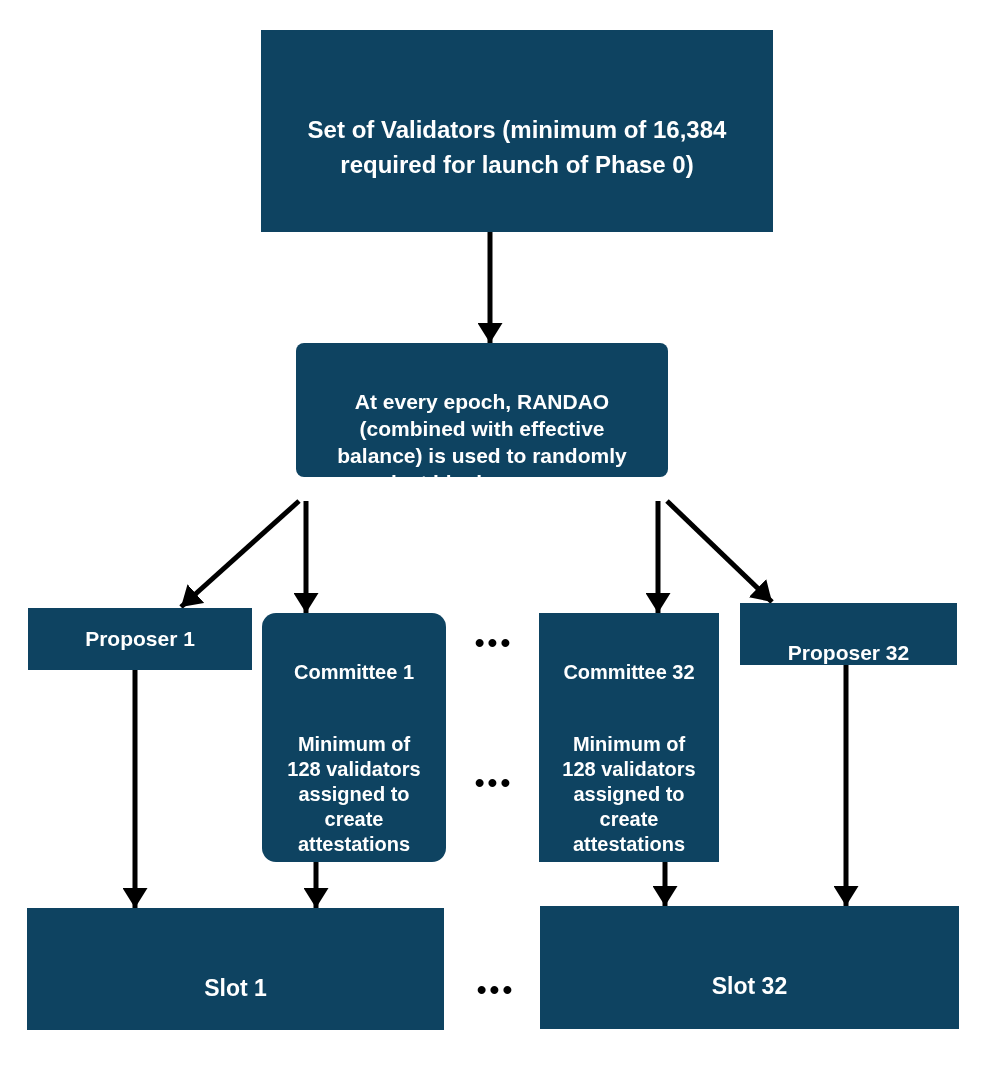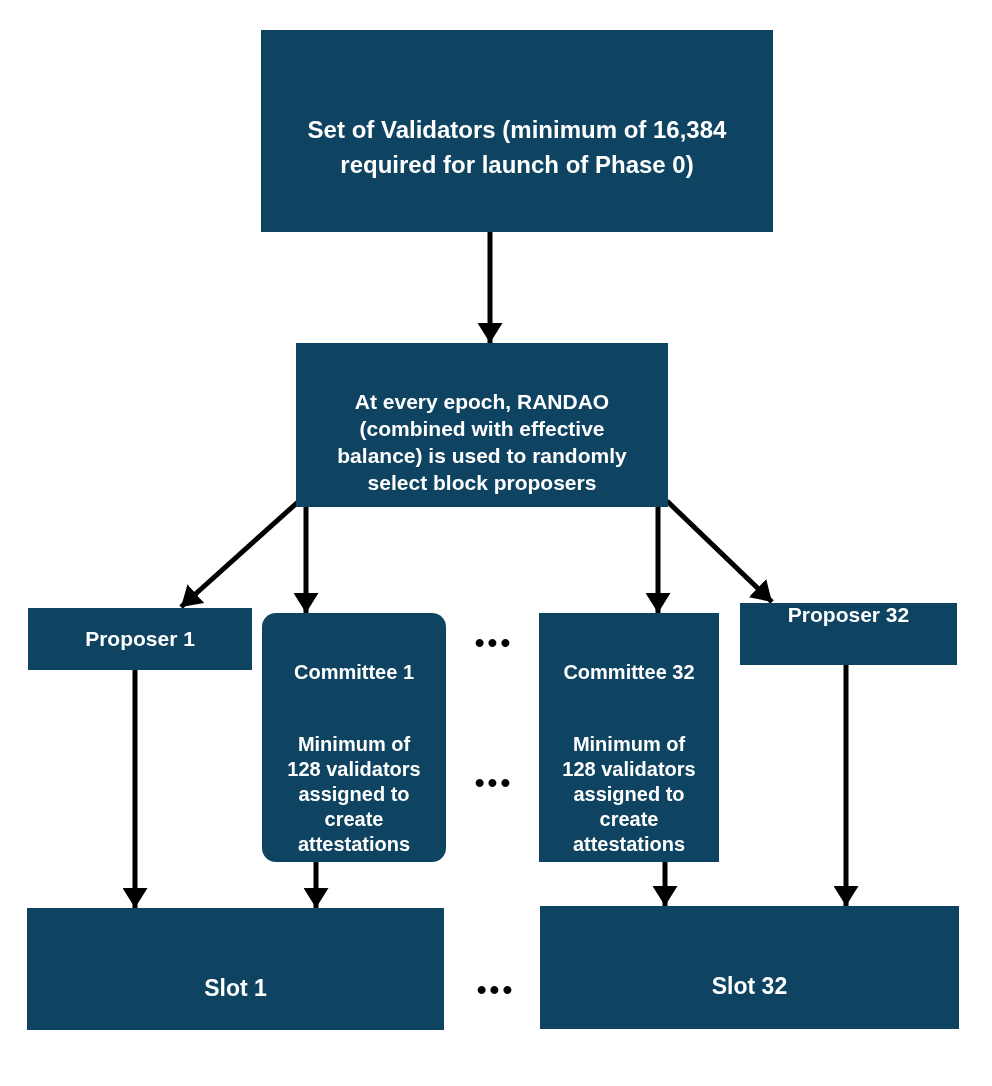--- a/index.html
+++ b/index.html
@@ -25,33 +25,34 @@
     text-align:center;
     white-space:pre-line;
   }
   .validators{
     left:233px;top:30px;width:512px;height:202px;
     font-size:24px;line-height:35px;
     padding-top:47px;
     margin-left:28px;
   }
   .randao{
-    left:296px;top:343px;width:372px;height:164px;
+    left:296px;top:343px;width:372px;height:134px;
     font-size:21px;line-height:27px;
     padding-top:18px;
+    border-radius:8px;
   }
   .proposer1{
     left:28px;top:608px;width:224px;height:62px;
     font-size:21px;
     display:flex;align-items:center;justify-content:center;
   }
   .proposer32{
     left:740px;top:603px;width:217px;height:62px;
     font-size:21px;
-    display:flex;align-items:flex-start;justify-content:center;
+    display:flex;align-items:flex-end;justify-content:center;
   }
   .committee{
     top:613px;width:184px;height:249px;
     font-size:20px;line-height:25px;
     padding-top:22px;
   }
   .committee1{left:262px;border-radius:14px;}
   .committee32{left:539px;width:180px;}
   .committee .body{
     margin-top:22px;

